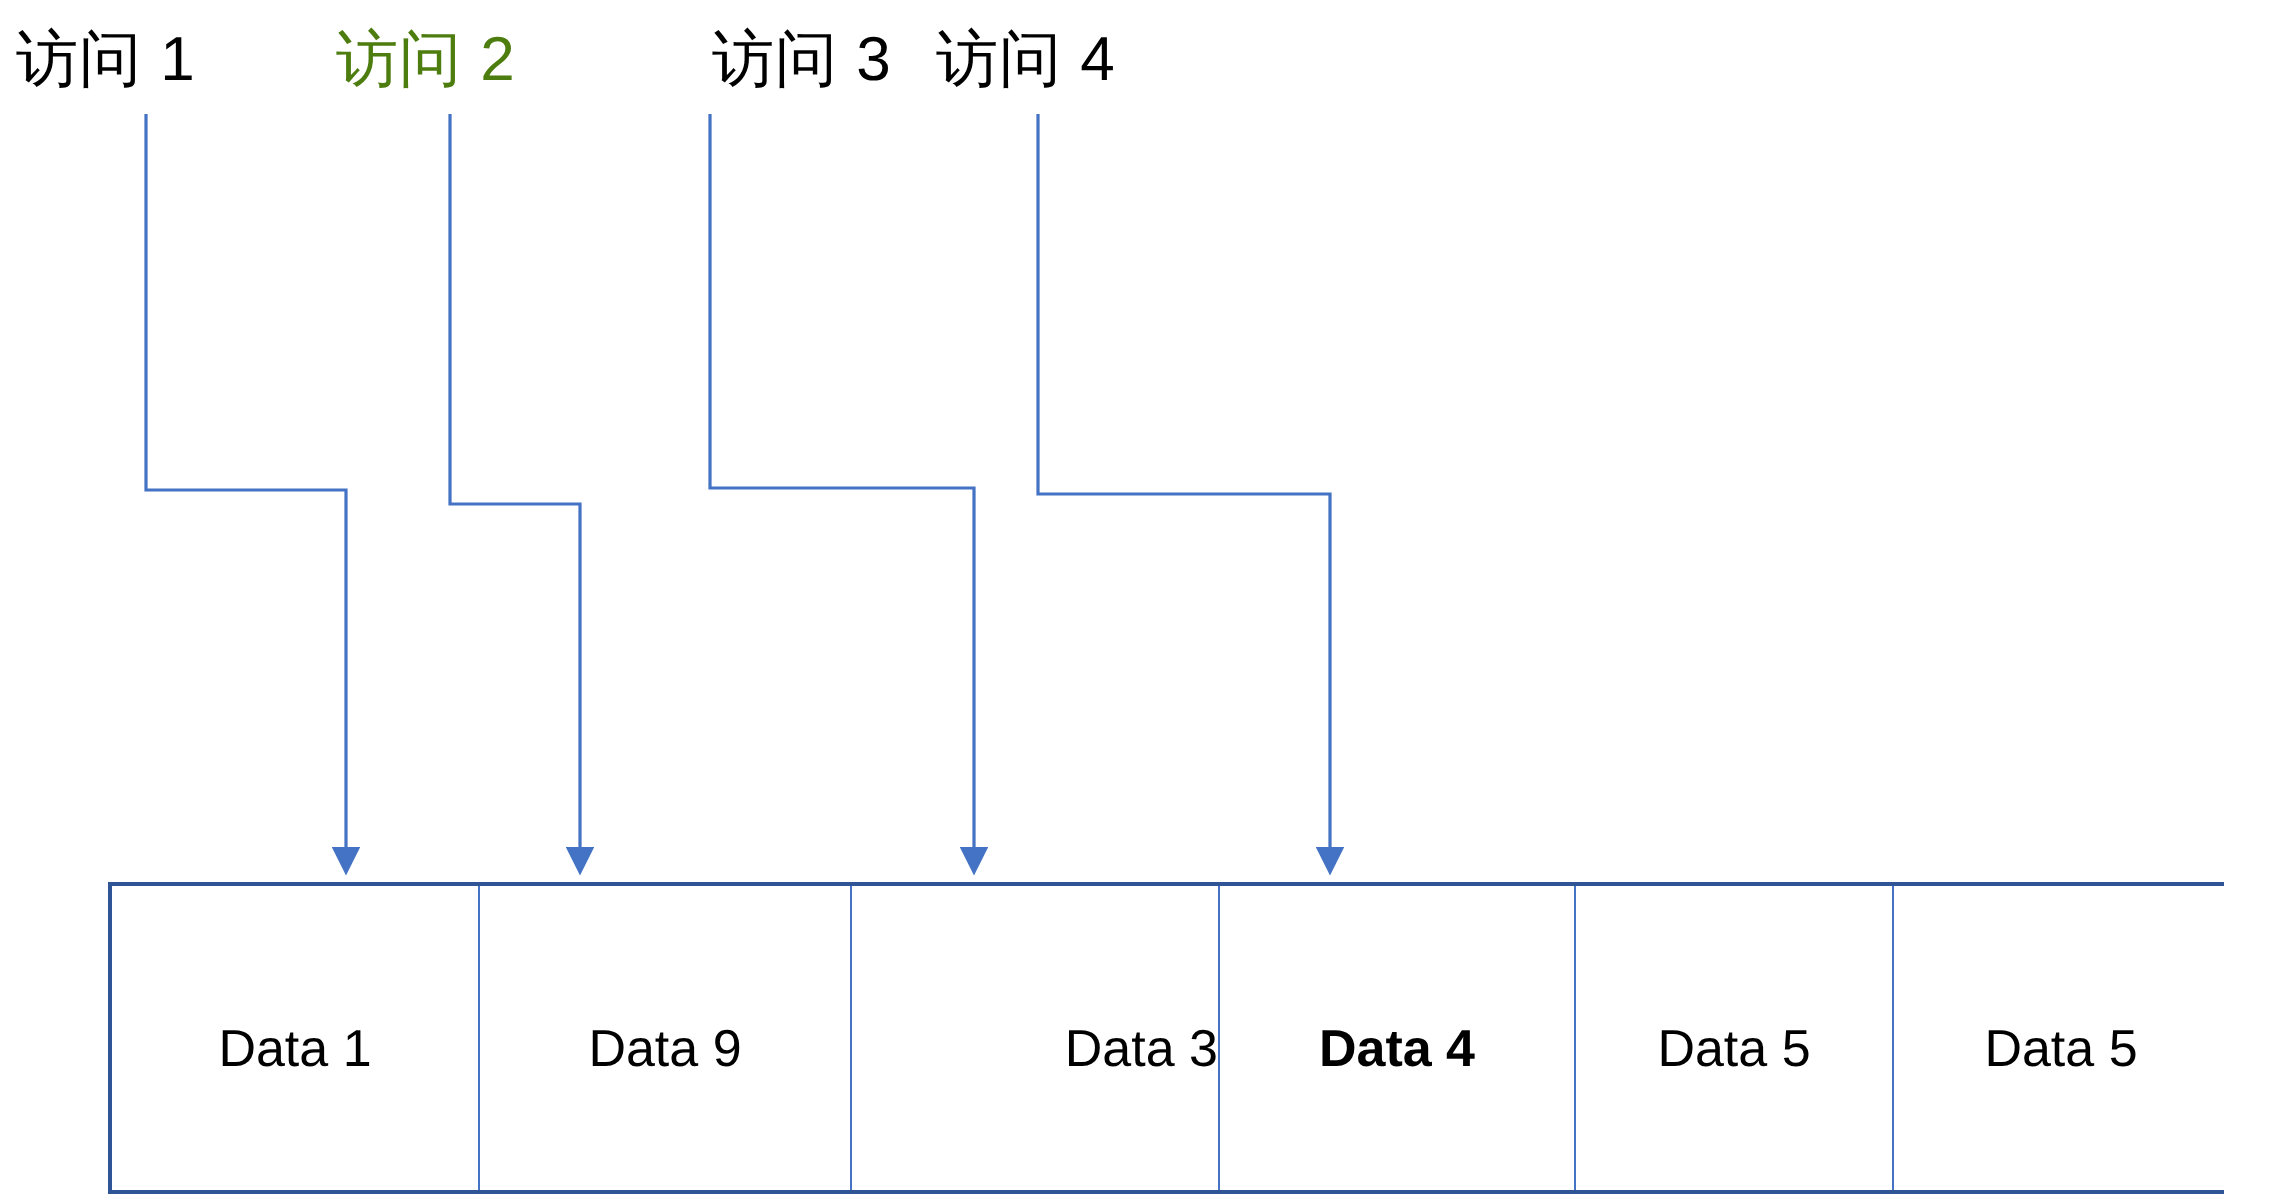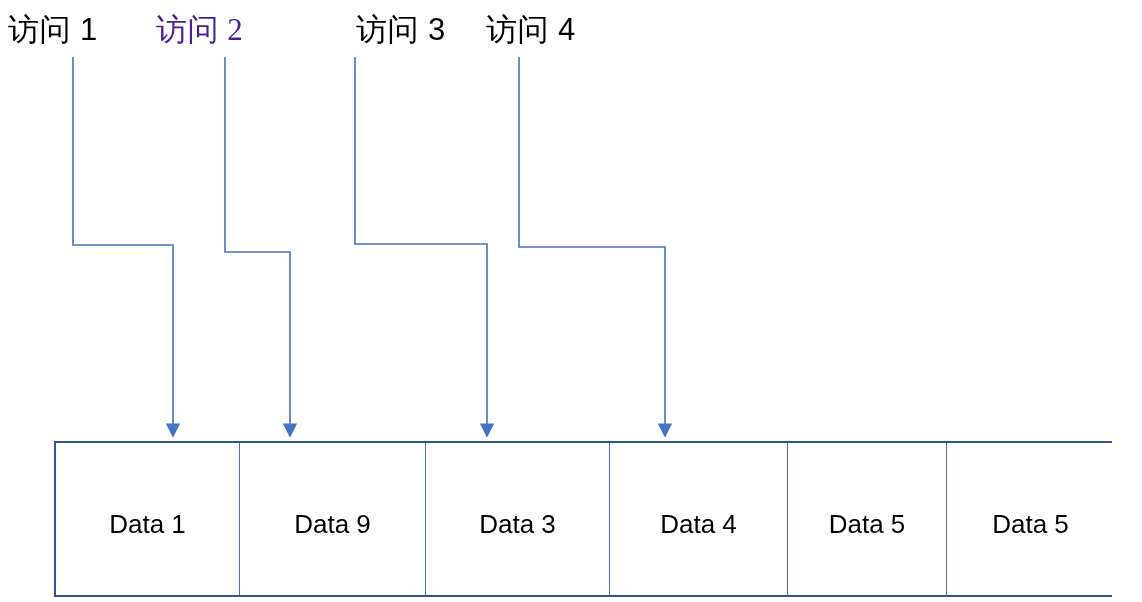--- a/index.html
+++ b/index.html
@@ -67,23 +67,23 @@
     border-right: none;
   }
 </style>
 </head>
 <body>
 
 <div id="canvas">
 
   <div id="access-labels">
       <div class="access-label" style="left: 8px; top: 14px; color: rgb(0, 0, 0);">访问 1</div>
-      <div class="access-label" style="left: 156px; top: 14px; color: #4c1d95; font-family: Liberation Serif, serif;">访问 2</div>
+      <div class="access-label" style="left: 168px; top: 14px; color: #4d7c0f;">访问 2</div>
       <div class="access-label" style="left: 308px; top: 14px; color: rgb(0, 0, 0); margin-left: 48px;">访问 3</div>
-      <div class="access-label" style="left: 486px; top: 14px; color: rgb(0, 0, 0); text-align: center;">访问 4</div>
+      <div class="access-label" style="left: 468px; top: 14px; color: rgb(0, 0, 0); text-align: center;">访问 4</div>
     </div>
 
   <svg id="connector-layer" viewBox="0 0 1142 602" xmlns="http://www.w3.org/2000/svg">
     <defs>
       <marker id="arrowhead" markerWidth="9" markerHeight="9" refX="1" refY="4.5" orient="auto" markerUnits="strokeWidth">
         <polygon points="0,0 9,4.5 0,9" fill="#4472C4"></polygon>
       </marker>
     </defs>
     <g id="connector-paths">
         <path d="M 73 57 L 73 245 L 173 245 L 173 425" fill="none" stroke="#4472C4" stroke-width="1.6" marker-end="url(#arrowhead)"></path>
@@ -93,24 +93,24 @@
       </g>
   </svg>
 
   <div id="data-table" style="left: 54px; top: 441px; width: 1058px; height: 156px; border-color: rgb(47, 85, 151);">
       <div class="data-cell" style="width: 184px; flex: 0 0 184px; border-right-color: rgb(68, 114, 196);">
         <span>Data 1</span>
       </div>
       <div class="data-cell" style="width: 186px; flex: 0 0 186px; border-right-color: rgb(68, 114, 196);">
         <span>Data 9</span>
       </div>
-      <div class="data-cell" style="width: 184px; flex: 0 0 184px; border-right-color: rgb(68, 114, 196);">
+      <div class="data-cell" style="width: 184px; flex: 0 0 184px; border-right-color: rgb(68, 114, 196); justify-content: flex-end;">
         <span>Data 3</span>
       </div>
-      <div class="data-cell" style="width: 178px; flex: 0 0 178px; border-right-color: rgb(68, 114, 196);">
+      <div class="data-cell" style="width: 178px; flex: 0 0 178px; border-right-color: rgb(68, 114, 196); font-weight: bold;">
         <span>Data 4</span>
       </div>
       <div class="data-cell" style="width: 159px; flex: 0 0 159px; border-right-color: rgb(68, 114, 196);">
         <span>Data 5</span>
       </div>
       <div class="data-cell" style="width: 167px; flex: 0 0 167px; border-right-color: rgb(68, 114, 196);">
         <span>Data 5</span>
       </div>
     </div>
 

